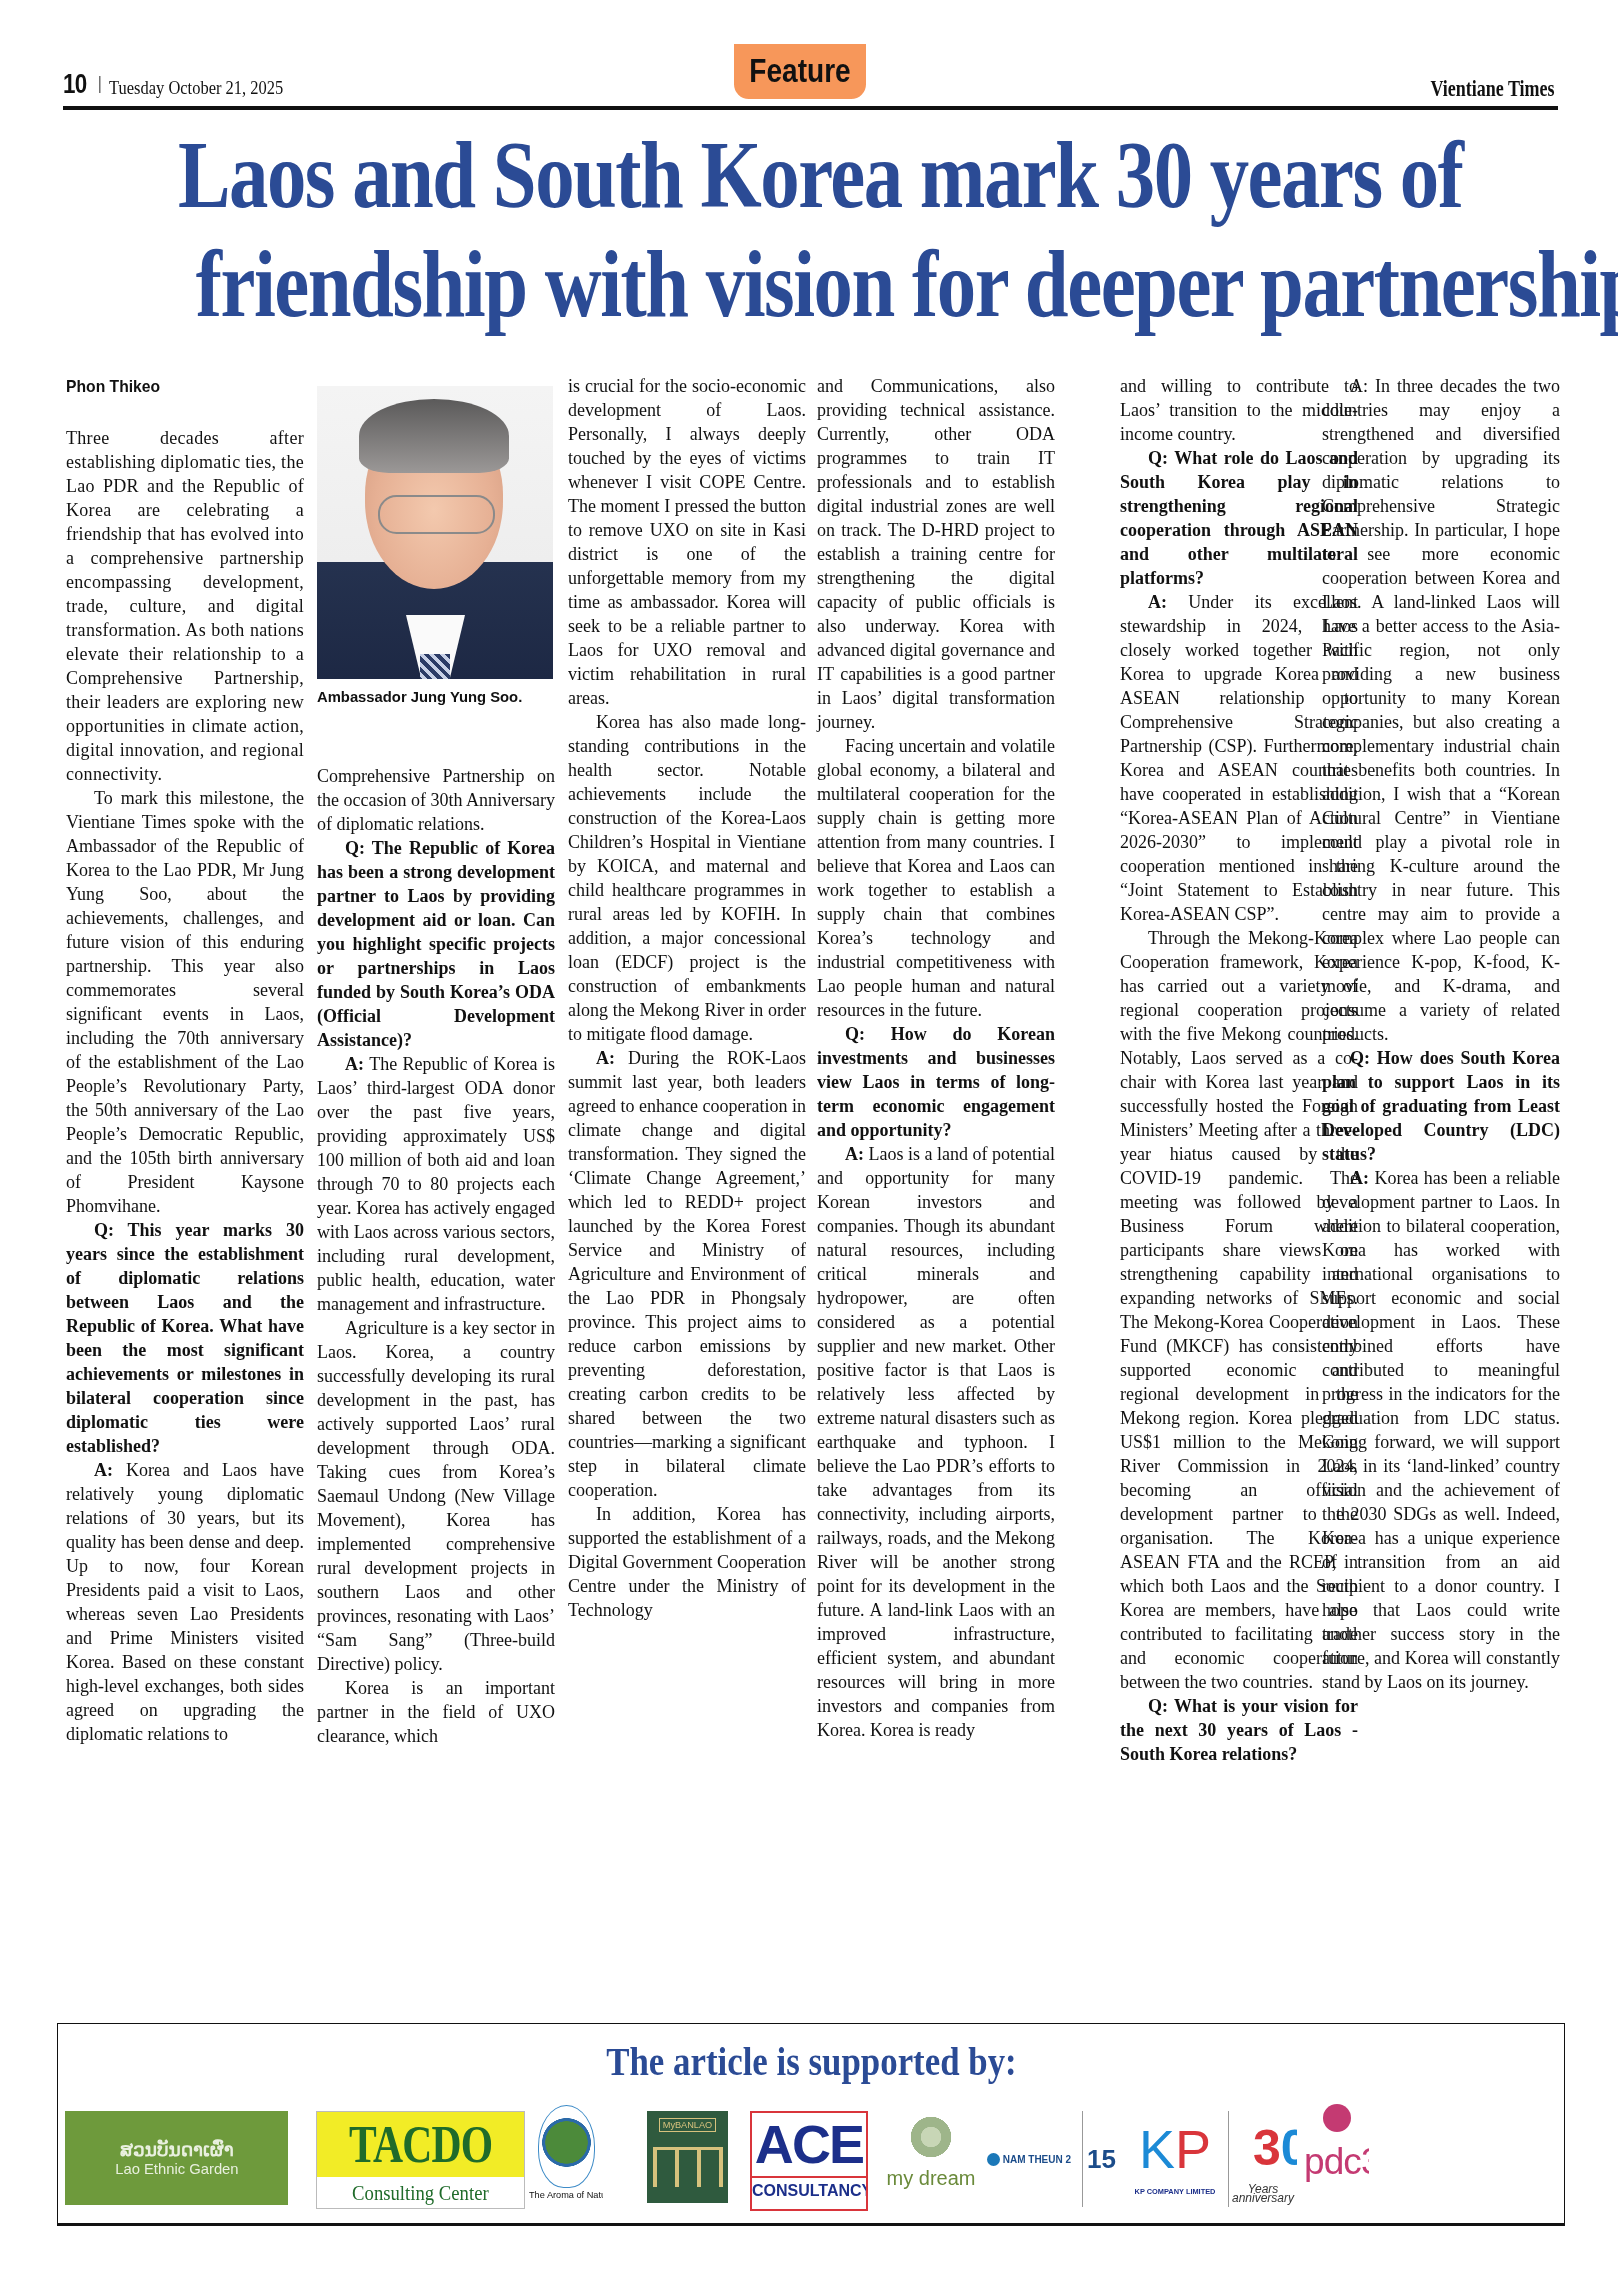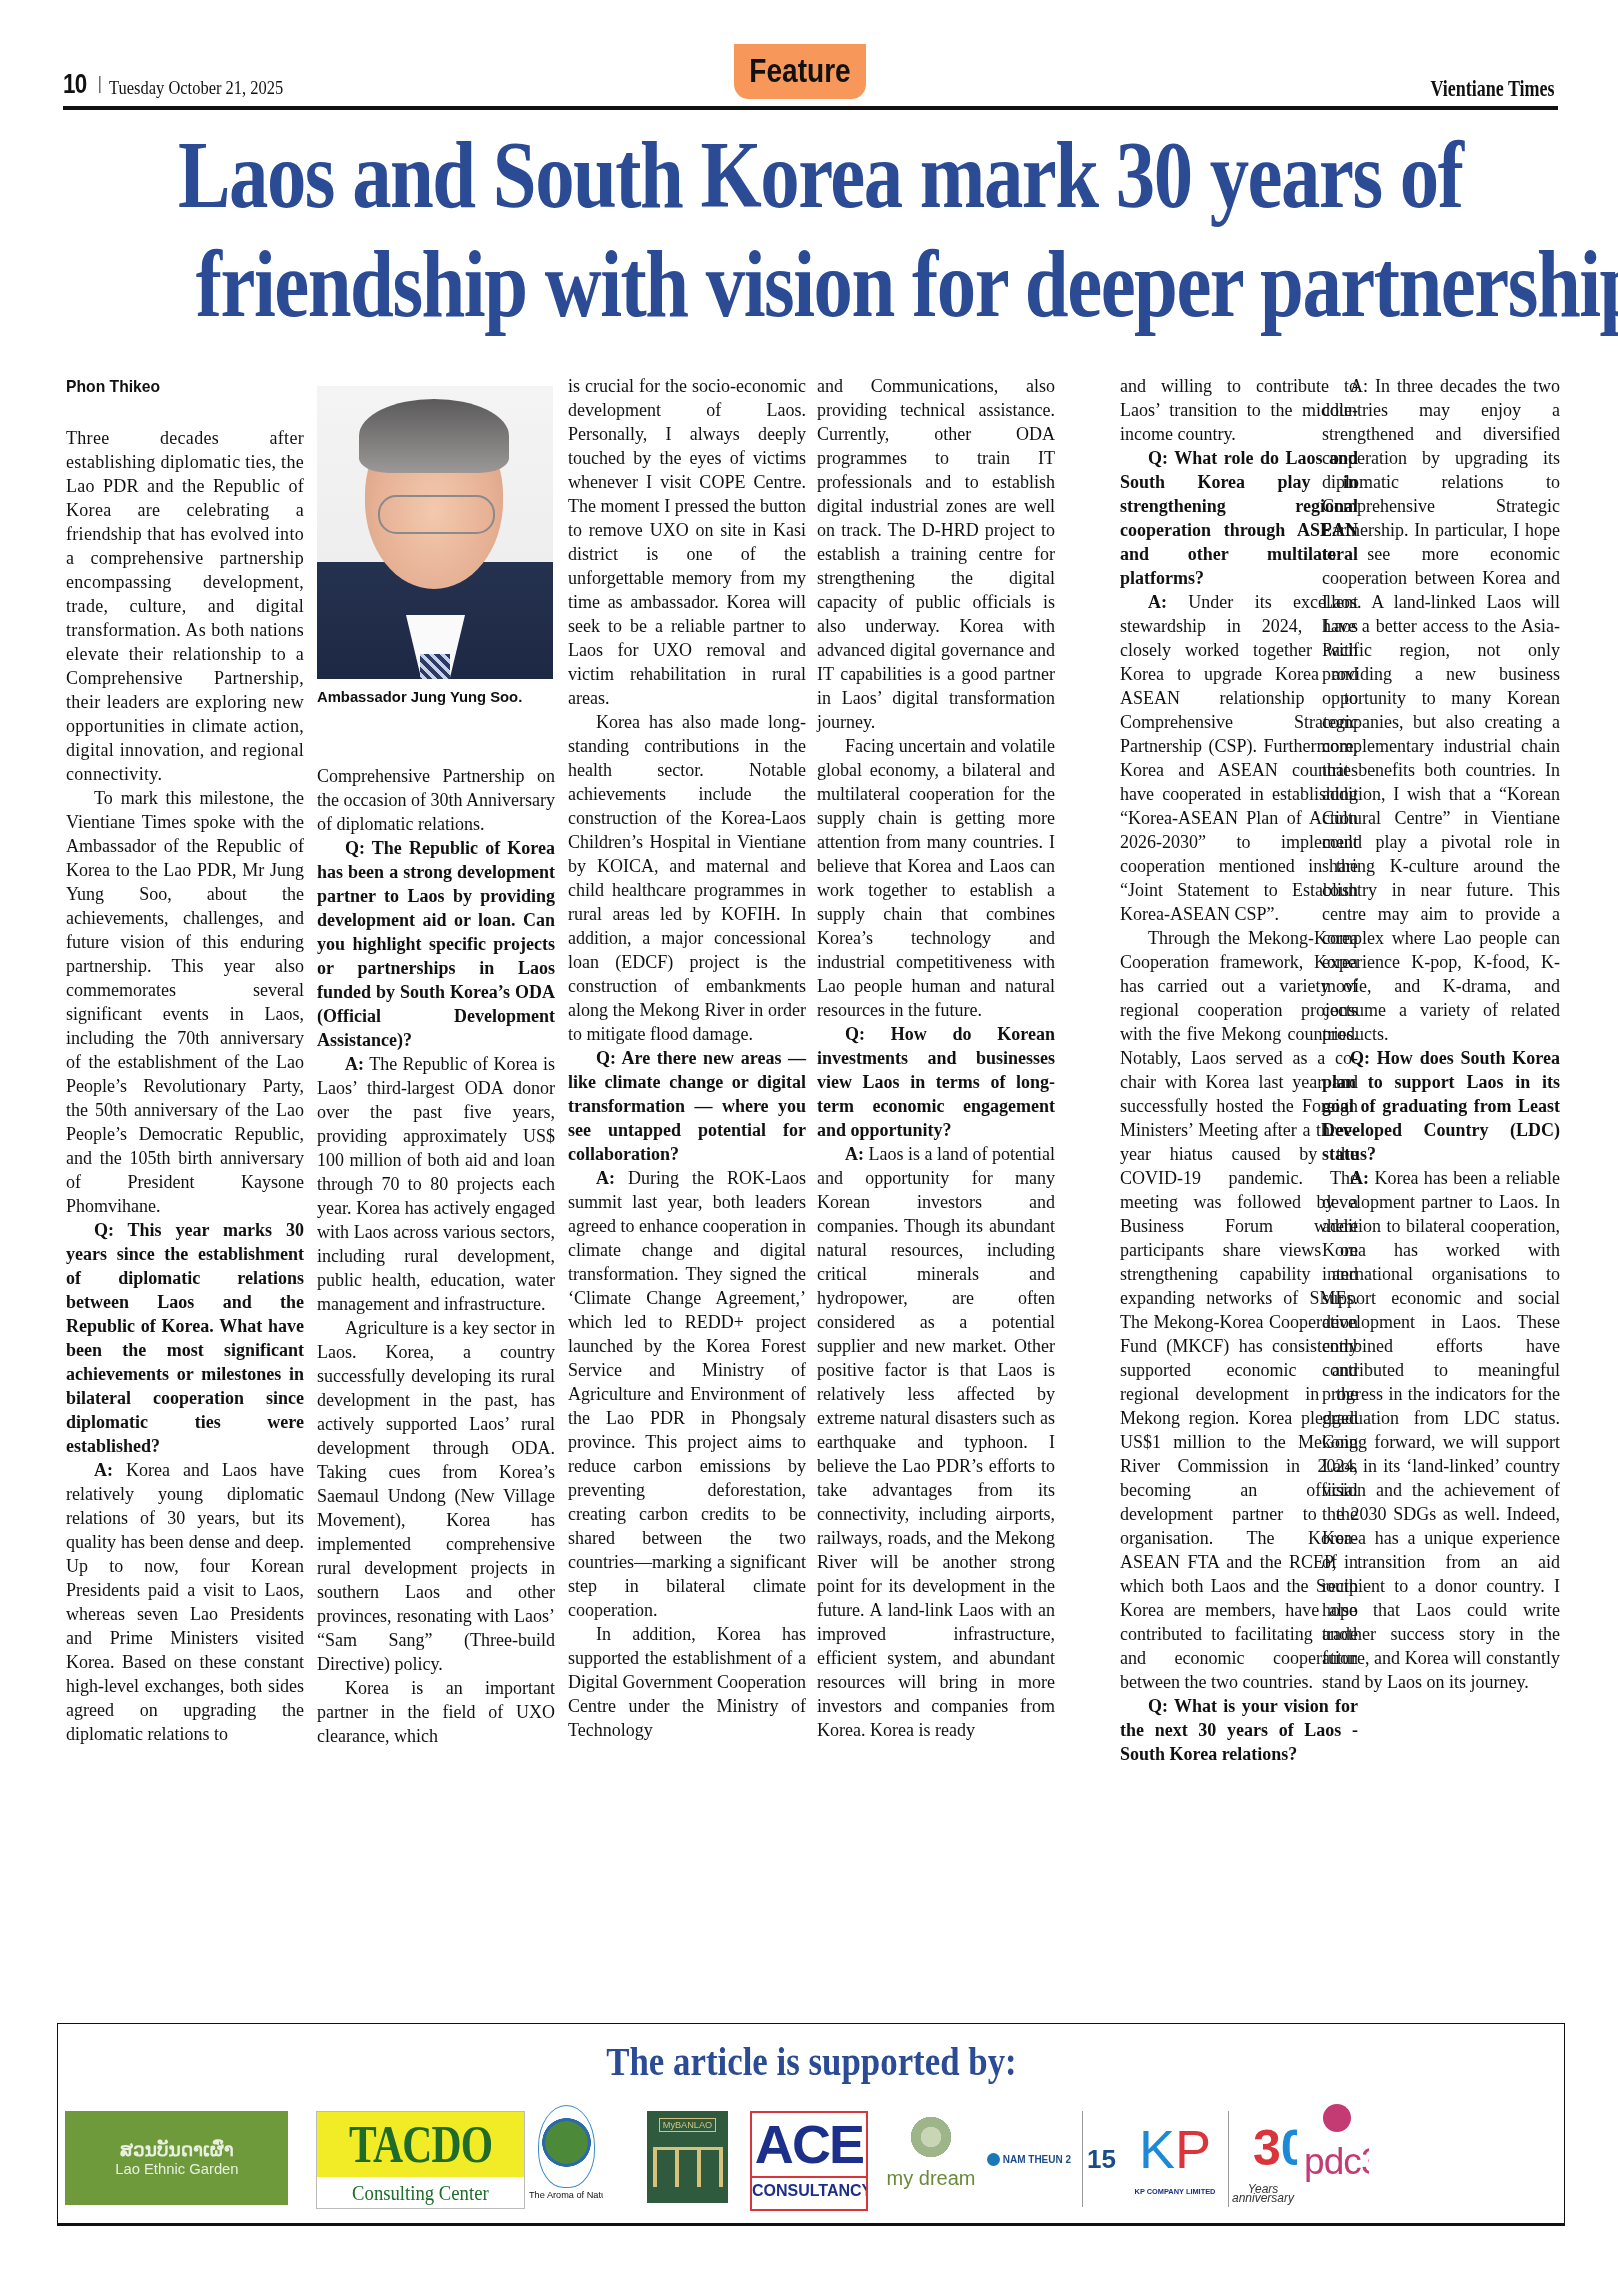--- a/index.html
+++ b/index.html
@@ -111,21 +111,20 @@
   <p class="noind">Comprehensive Partnership on the occasion of 30th Anniversary of diplomatic relations.</p>
   <p class="q">Q: The Republic of Korea has been a strong development partner to Laos by providing development aid or loan. Can you highlight specific projects or partnerships in Laos funded by South Korea’s ODA (Official Development Assistance)?</p>
   <p><b>A:</b><span> The Republic of Korea is Laos’ third-largest ODA donor over the past five years, providing approximately US$ 100 million of both aid and loan through 70 to 80 projects each year. Korea has actively engaged with Laos across various sectors, including rural development, public health, education, water management and infrastructure.</span></p>
   <p>Agriculture is a key sector in Laos. Korea, a country successfully developing its rural development in the past, has actively supported Laos’ rural development through ODA. Taking cues from Korea’s Saemaul Undong (New Village Movement), Korea has implemented comprehensive rural development projects in southern Laos and other provinces, resonating with Laos’ “Sam Sang” (Three-build Directive) policy.</p>
   <p>Korea is an important partner in the field of UXO clearance, which</p>
 </div>
 
 <div class="col c3">
   <p class="noind">is crucial for the socio-economic development of Laos. Personally, I always deeply touched by the eyes of victims whenever I visit COPE Centre. The moment I pressed the button to remove UXO on site in Kasi district is one of the unforgettable memory from my time as ambassador. Korea will seek to be a reliable partner to Laos for UXO removal and victim rehabilitation in rural areas.</p>
   <p>Korea has also made long-standing contributions in the health sector. Notable achievements include the construction of the Korea-Laos Children’s Hospital in Vientiane by KOICA, and maternal and child healthcare programmes in rural areas led by KOFIH. In addition, a major concessional loan (EDCF) project is the construction of embankments along the Mekong River in order to mitigate flood damage.</p>
-  <p class="q">Q: Are there new areas —like climate change or digital transformation — where you see untapped potential for collaboration?</p>
   <p><b>A:</b><span> During the ROK-Laos summit last year, both leaders agreed to enhance cooperation in climate change and digital transformation. They signed the ‘Climate Change Agreement,’ which led to REDD+ project launched by the Korea Forest Service and Ministry of Agriculture and Environment of the Lao PDR in Phongsaly province. This project aims to reduce carbon emissions by preventing deforestation, creating carbon credits to be shared between the two countries—marking a significant step in bilateral climate cooperation.</span></p>
   <p>In addition, Korea has supported the establishment of a Digital Government Cooperation Centre under the Ministry of Technology</p>
 </div>
 
 <div class="col c4">
   <p class="noind">and Communications, also providing technical assistance. Currently, other ODA programmes to train IT professionals and to establish digital industrial zones are well on track. The D-HRD project to establish a training centre for strengthening the digital capacity of public officials is also underway. Korea with advanced digital governance and IT capabilities is a good partner in Laos’ digital transformation journey.</p>
   <p>Facing uncertain and volatile global economy, a bilateral and multilateral cooperation for the supply chain is getting more attention from many countries. I believe that Korea and Laos can work together to establish a supply chain that combines Korea’s technology and industrial competitiveness with Lao people human and natural resources in the future.</p>
   <p class="q">Q: How do Korean investments and businesses view Laos in terms of long-term economic engagement and opportunity?</p>
   <p><b>A:</b><span> Laos is a land of potential and opportunity for many Korean investors and companies. Though its abundant natural resources, including critical minerals and hydropower, are often considered as a potential supplier and new market. Other positive factor is that Laos is relatively less affected by extreme natural disasters such as earthquake and typhoon. I believe the Lao PDR’s efforts to take advantages from its connectivity, including airports, railways, roads, and the Mekong River will be another strong point for its development in the future. A land-link Laos with an improved infrastructure, efficient system, and abundant resources will bring in more investors and companies from Korea. Korea is ready</span></p>
 </div>

